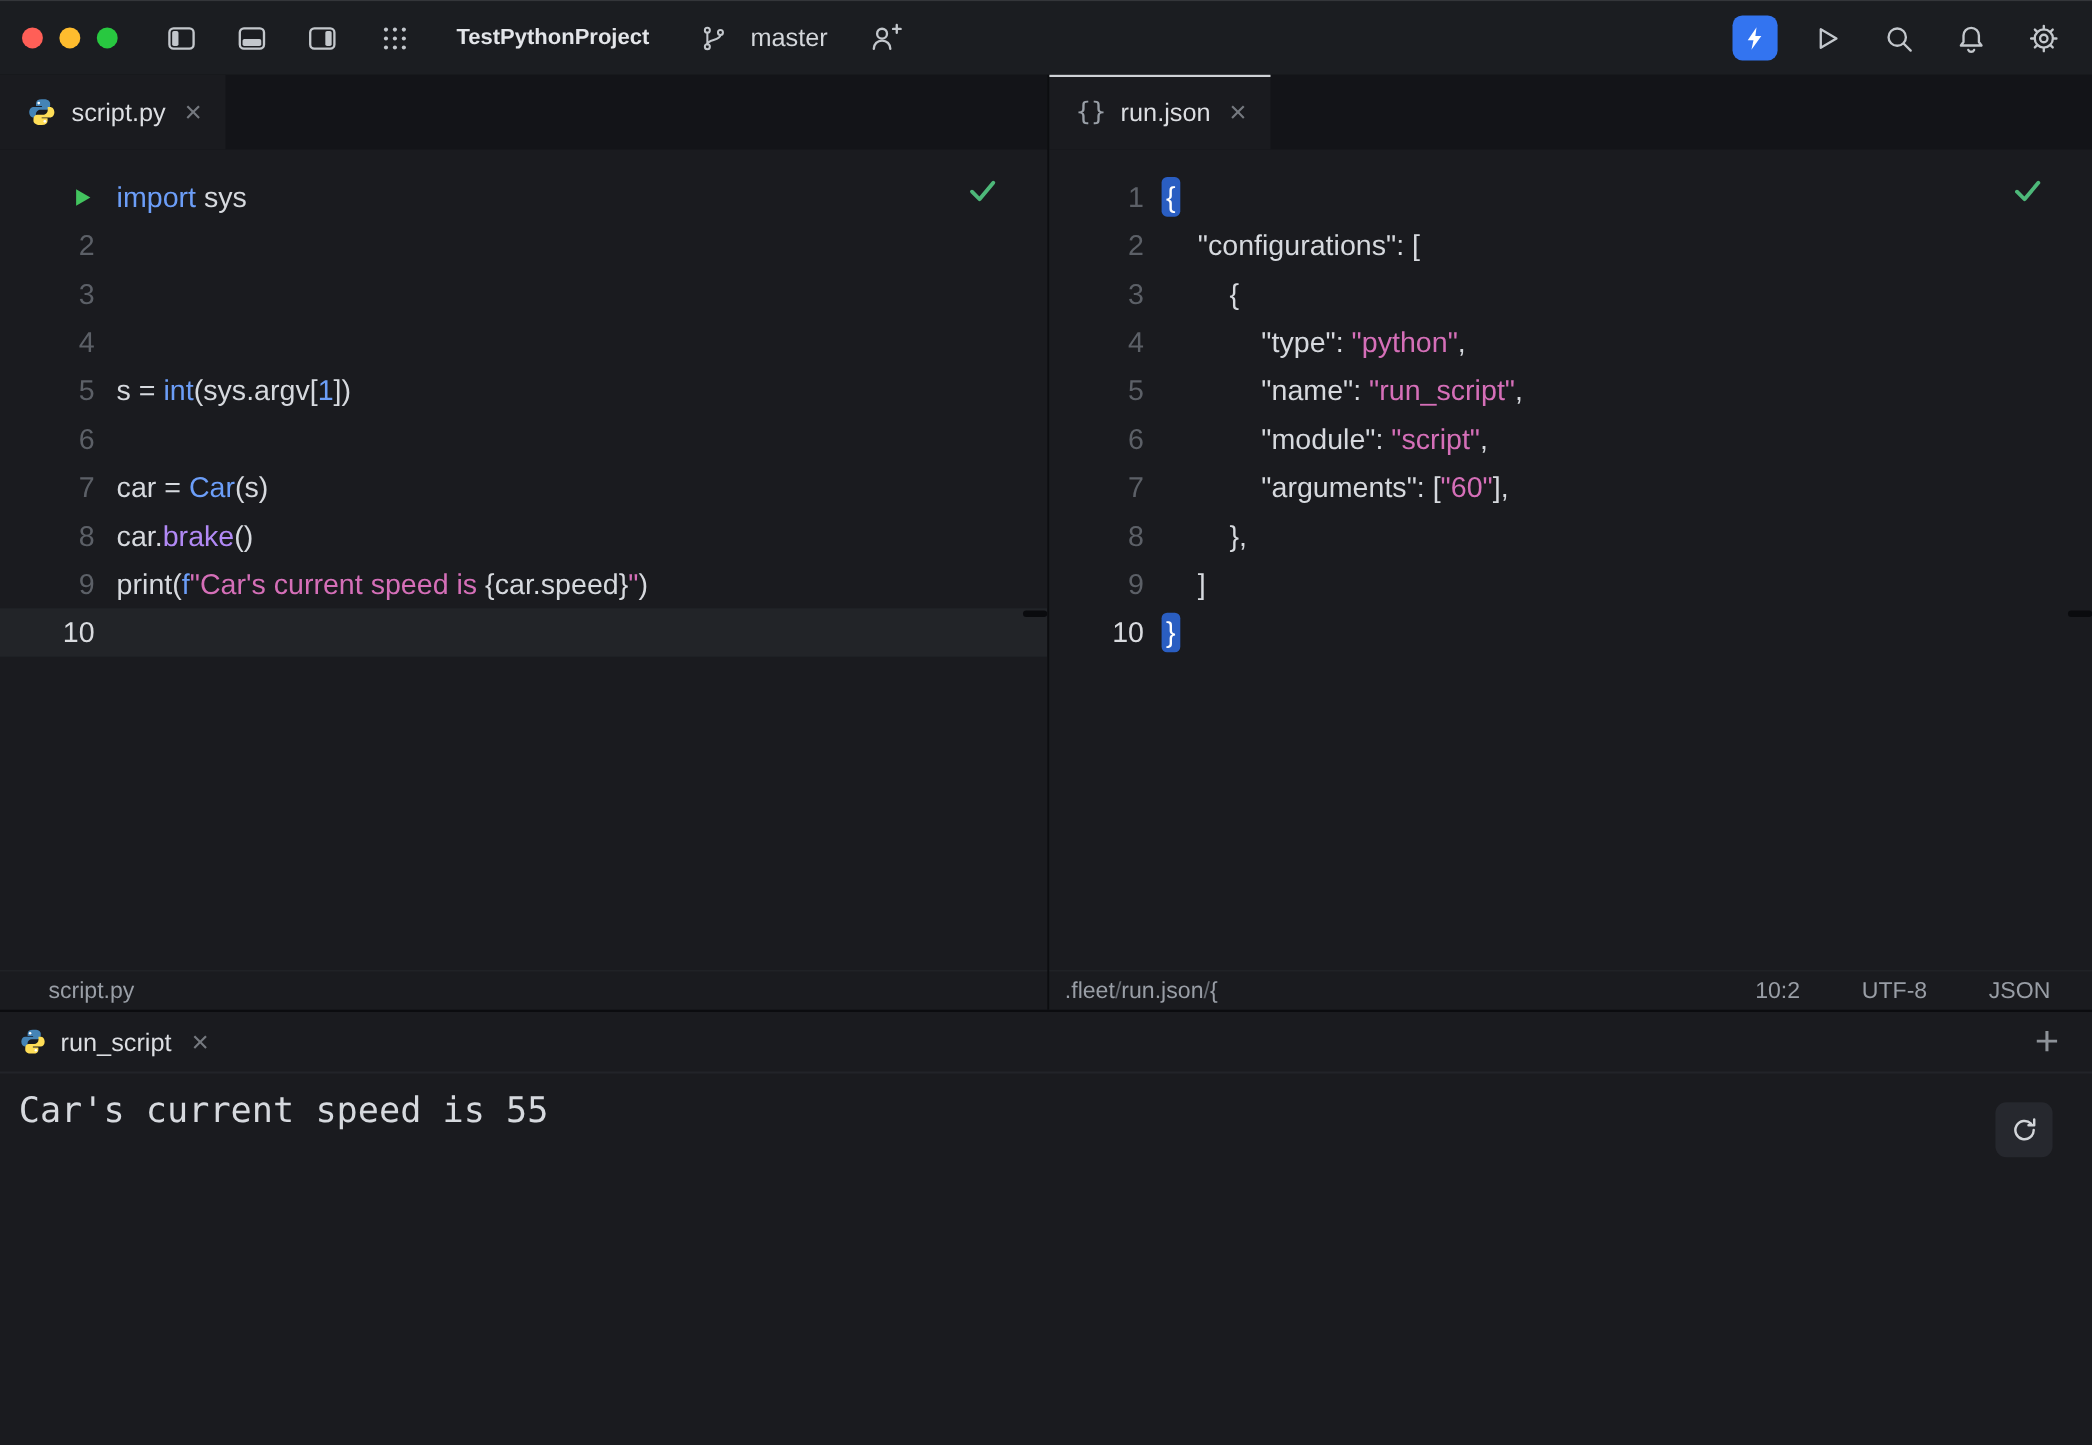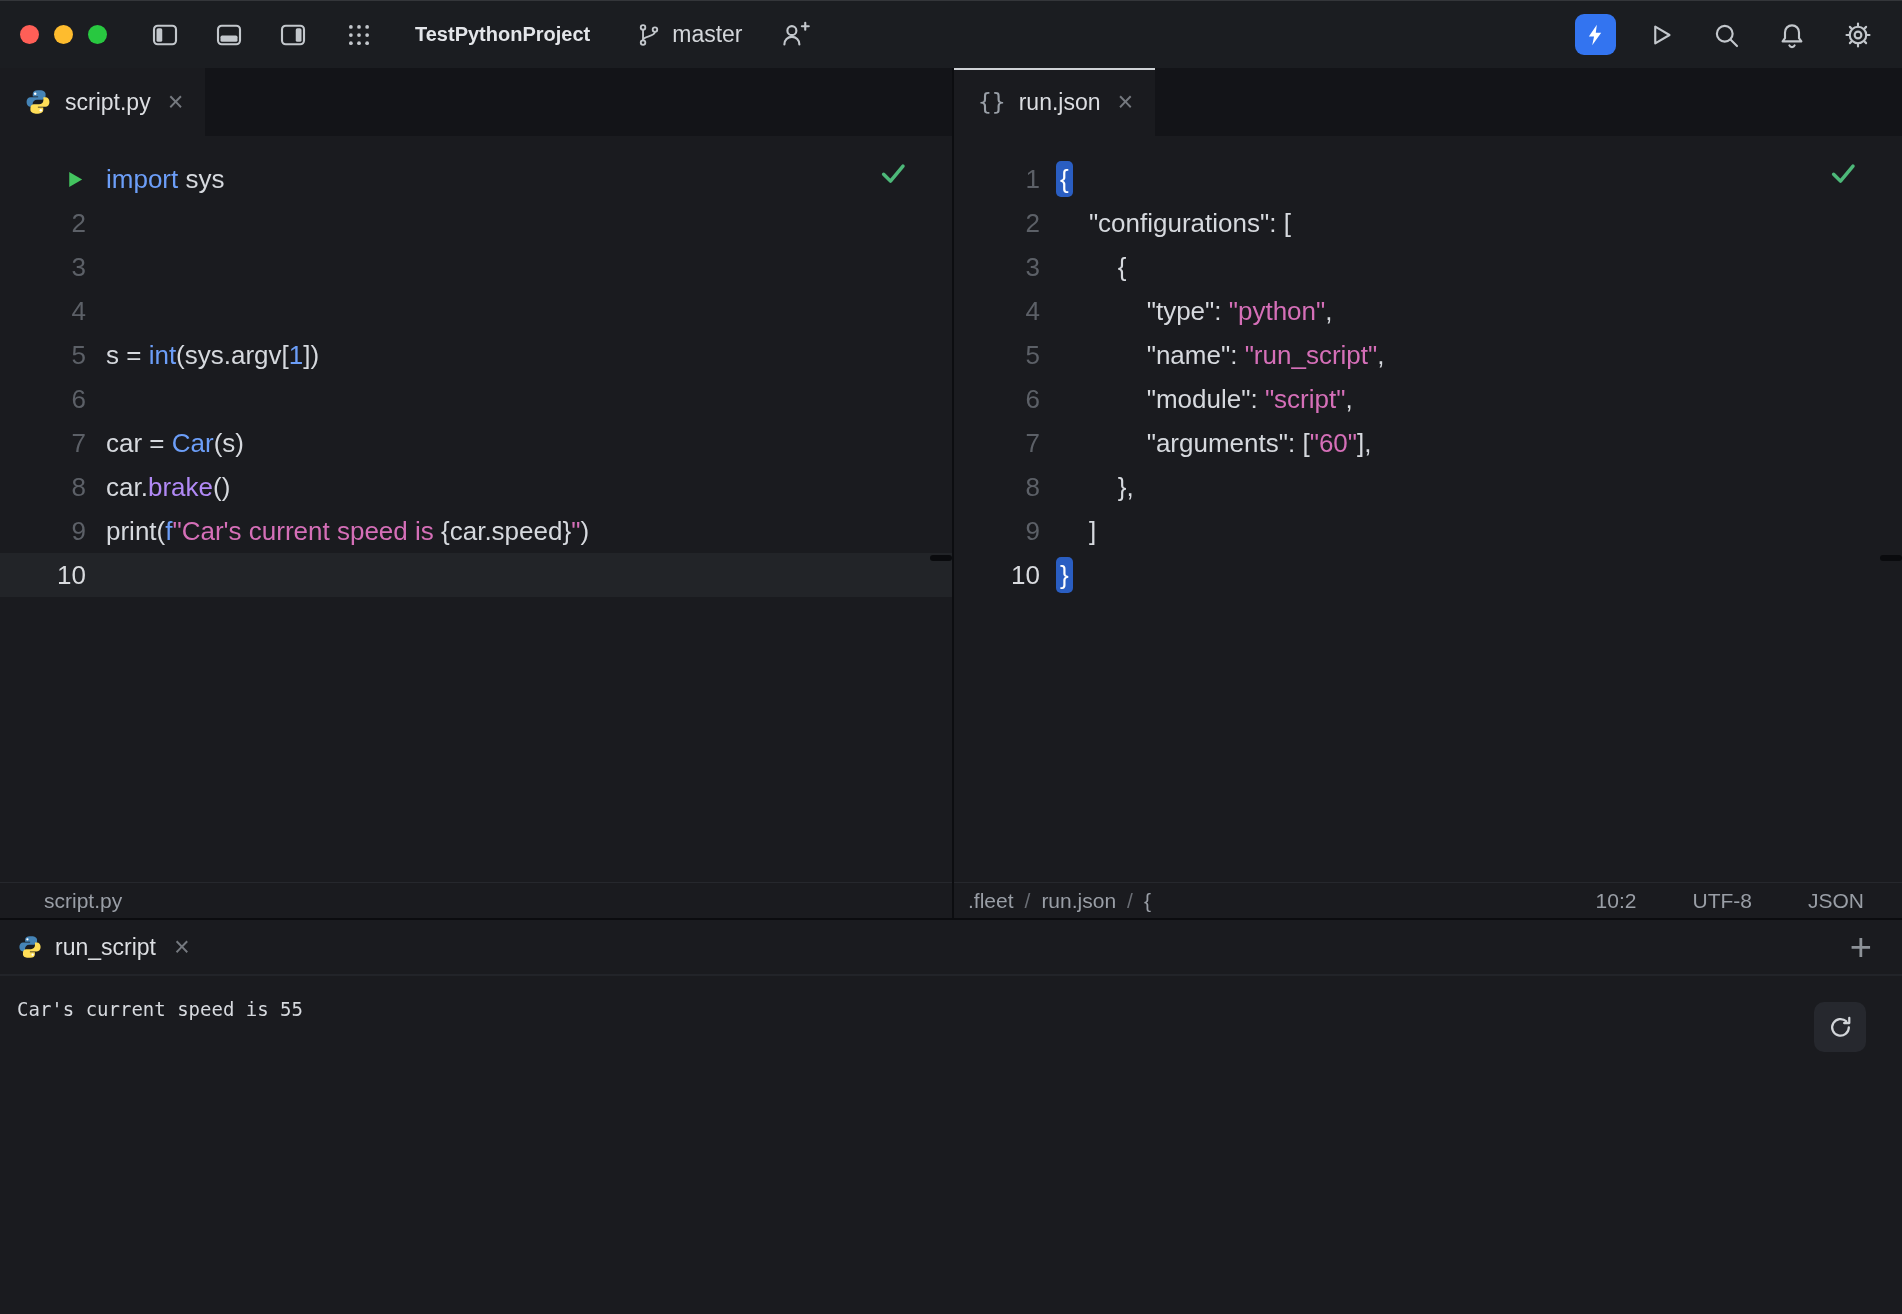--- a/index.html
+++ b/index.html
@@ -22,21 +22,21 @@
   .titlebar{height:68px;flex:none;background:var(--toolbar);display:flex;align-items:center;border-top:1px solid #34363a}
   .traffic{display:flex;gap:15px;margin-left:20px}
   .tl{width:19px;height:19px;border-radius:50%}
   .tl.red{background:#ff5f57}.tl.yel{background:#febc2e}.tl.grn{background:#28c840}
   .ibtn{width:44px;height:44px;display:flex;align-items:center;justify-content:center;background:transparent;border:none;padding:0;border-radius:8px}
   .ic{width:30px;height:30px;stroke:#c3c7cc;fill:none;stroke-width:1.7;stroke-linecap:round;stroke-linejoin:round}
   .ic .fl{fill:#c3c7cc;stroke:none}
   .tb-group{display:flex;gap:20px;margin-left:36px;align-items:center}
   .tb-grid{margin-left:22px}
   .tb-title{margin-left:34px;font-size:20px;font-weight:600;color:#e3e5e9}
-  .tb-branch{margin-left:46px;display:flex;align-items:center;gap:10px;font-size:23px;color:#d3d6da}
+  .tb-branch{margin-left:46px;display:flex;align-items:center;gap:20px;font-size:23px;color:#d3d6da}
   .tb-person{margin-left:30px}
   .tb-right{margin-left:auto;display:flex;align-items:center;gap:22px;margin-right:22px}
   .smart{width:41px;height:41px;border-radius:9px;background:var(--accent);display:flex;align-items:center;justify-content:center;border:none;padding:0}
   .smart svg{width:26px;height:26px}
 
   
   .split{flex:1;display:flex;min-height:0}
   .pane{display:flex;flex-direction:column;min-width:0;background:var(--bg)}
   .pane.left{width:954px;flex:none;border-right:2px solid var(--divider)}
   .pane.right{flex:1}
@@ -62,32 +62,32 @@
   .c-number{color:var(--num)}
   .c-string{color:var(--str)}
   .c-func{color:var(--fn)}
   .c-braceSel{background:var(--bracebg);color:#fff;border-radius:5px;padding:3px 4px;margin:0 -4px}
   .check{position:absolute;top:22px;right:44px;width:30px;height:30px;stroke:var(--check);stroke-width:2.8;fill:none;stroke-linecap:round;stroke-linejoin:round}
   .notch{position:absolute;right:0;top:419px;width:22px;height:6px;background:#0a0b0e;border-radius:3px}
 
   .sbar{height:36px;flex:none;background:var(--bg);border-top:1px solid var(--border);display:flex;align-items:center;font-size:21px;color:var(--dim)}
   .sbar.l{padding-left:44px}
   .sbar.r{padding:0 38px 0 14px}
-  .crumb{display:flex;align-items:center;gap:11px}
+  .crumb{display:flex;align-items:center;}
   .crumb .sep{color:#6a6e75}
   .sright{margin-left:auto;display:flex;gap:56px}
 
   
   .bpanel{height:396px;flex:none;background:var(--bg);border-top:2px solid #0b0c0f;display:flex;flex-direction:column}
   .btabs{height:56px;flex:none;display:flex;align-items:center;padding:0 30px 0 17px;border-bottom:2px solid #222429}
   .btab{display:flex;align-items:center;gap:12px;background:transparent;border:none;padding:0}
   .btab .lbl{font-size:23px;color:#dcdee2}
   .btab .x{font-size:27px;color:#75797f;margin-left:6px;line-height:1}
   .plus{margin-left:auto;color:#8d9298;font-size:38px;font-weight:200;line-height:1}
-  .bout{flex:1;position:relative;padding:13px 0 0 17px;font-family:"DejaVu Sans Mono","Liberation Mono",monospace;font-size:19px;line-height:40px;color:var(--text)}
+  .bout{flex:1;position:relative;padding:13px 0 0 17px;font-family:"DejaVu Sans Mono","Liberation Mono",monospace;font-size:32px;line-height:40px;color:var(--text)}
   .refresh{position:absolute;top:26px;right:36px;width:52px;height:50px;background:#26282e;border:none;border-radius:10px;display:flex;align-items:center;justify-content:center}
   .refresh svg{width:27px;height:27px;stroke:#d2d5d9;fill:none;stroke-width:2;stroke-linecap:round;stroke-linejoin:round}
   .defs{position:absolute;width:0;height:0;overflow:hidden}
 </style>
 </head>
 <body>
 
 <svg class="defs" aria-hidden="true">
   <defs>
     <g id="pylogo">

